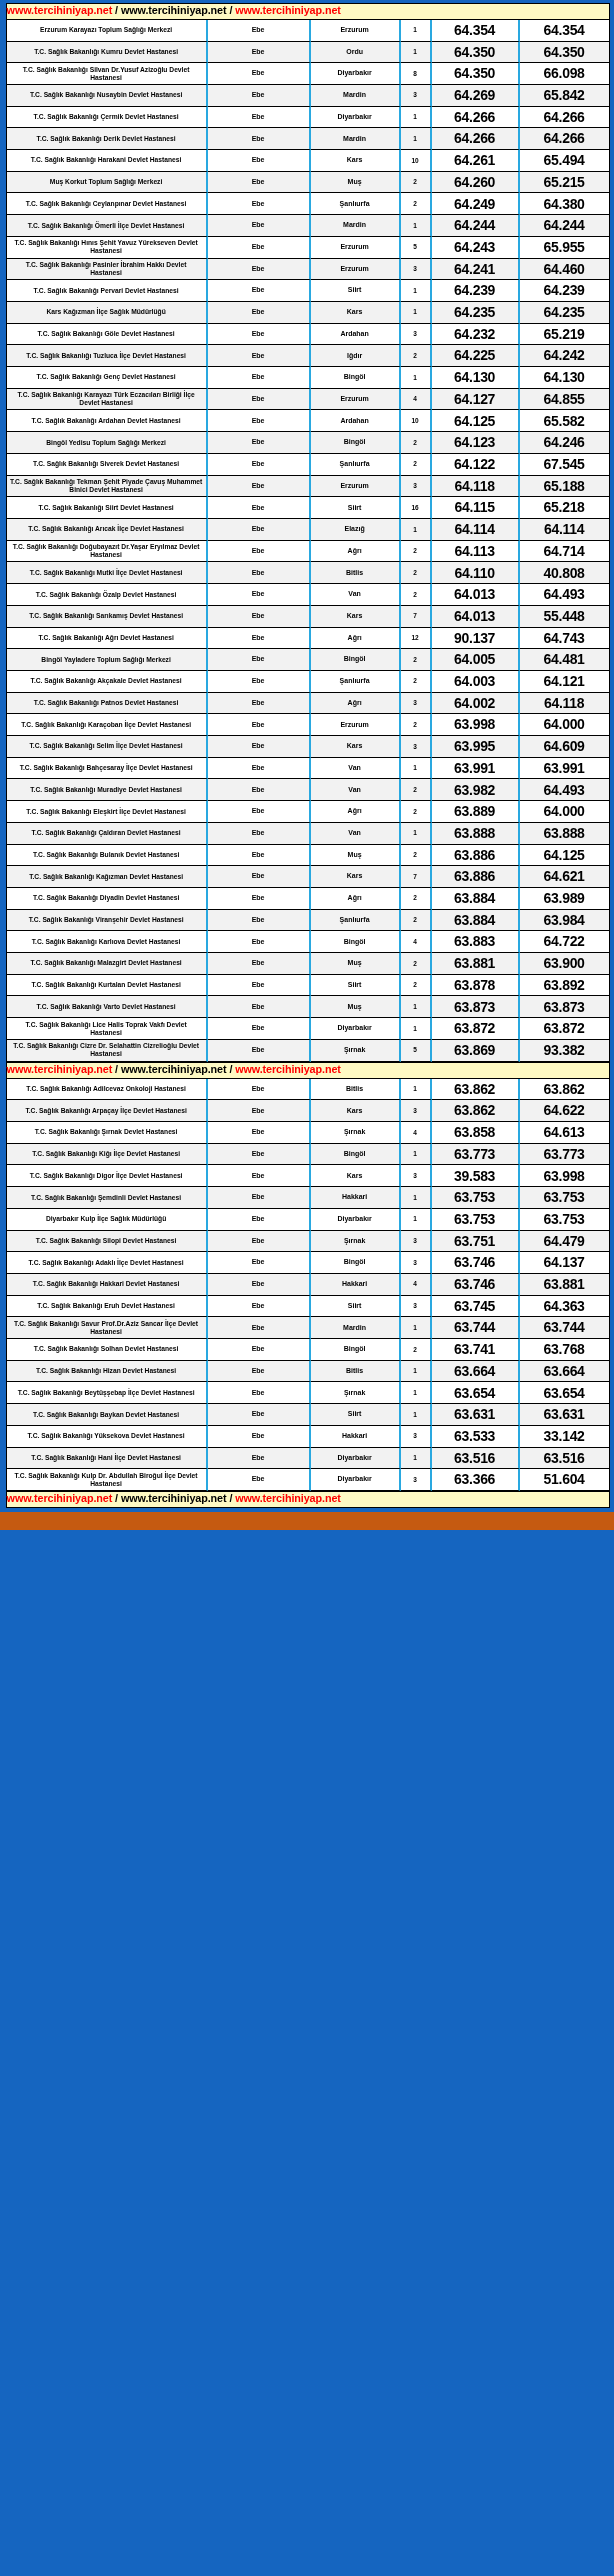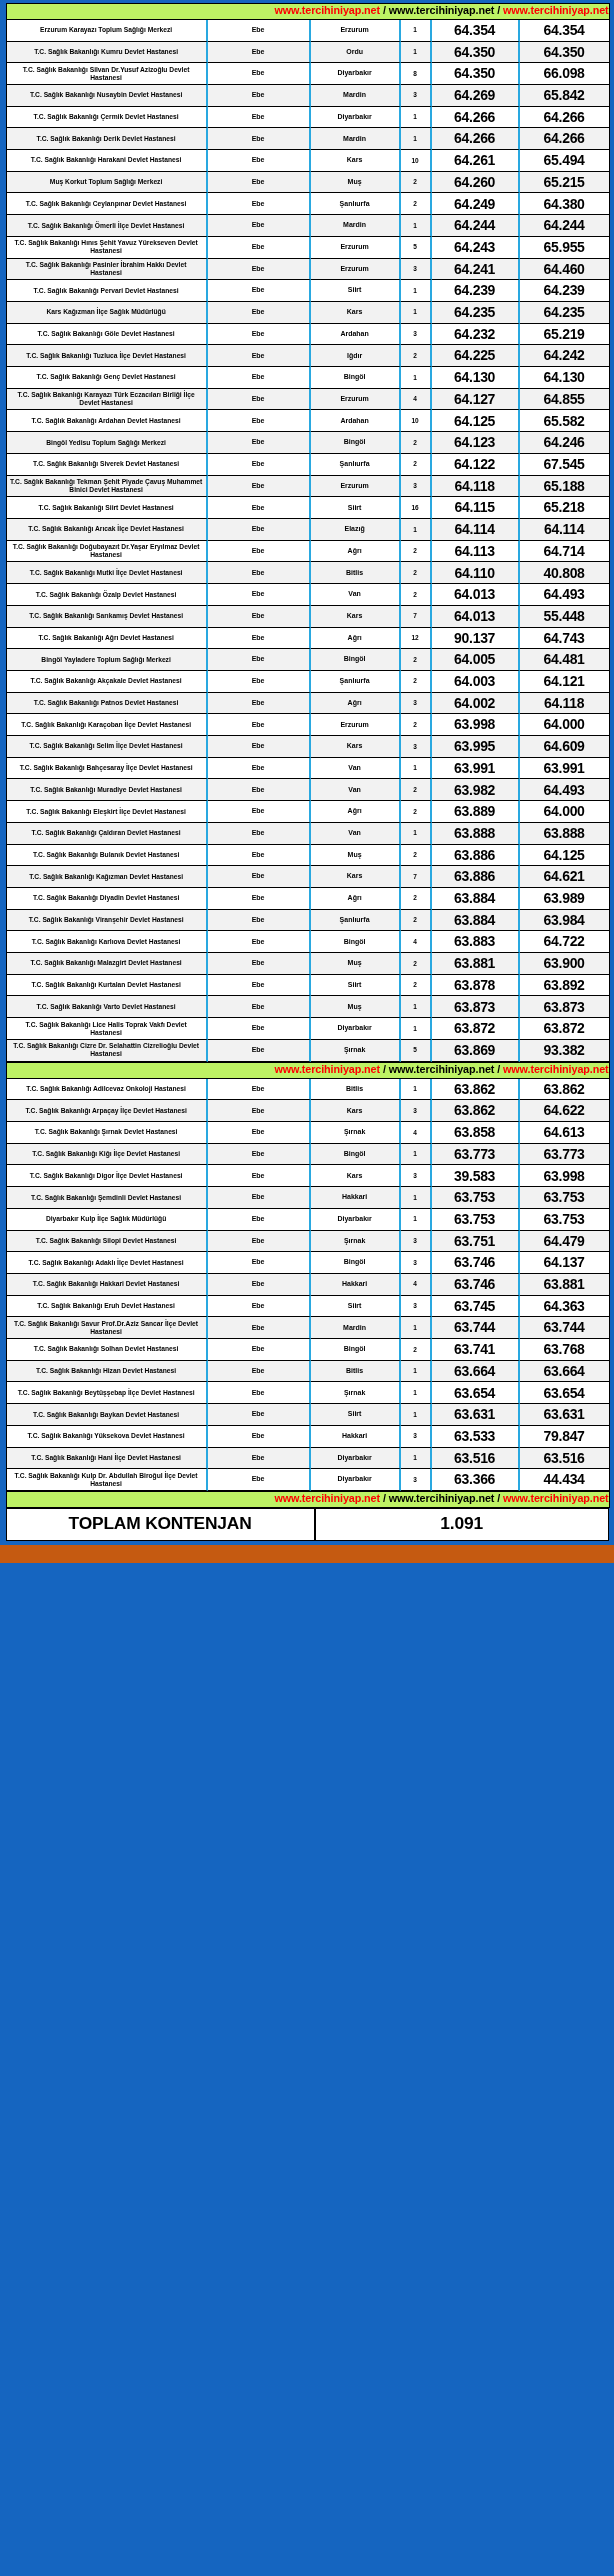--- a/index.html
+++ b/index.html
@@ -25,22 +25,22 @@
   }
   table.grid col.c-name{width:202px;}
   table.grid col.c-branch{width:103px;}
   table.grid col.c-city{width:90px;}
   table.grid col.c-quota{width:31px;}
   table.grid col.c-min{width:88px;}
   table.grid col.c-max{width:90px;}
 
   
   tr.wm-row > td{
-    background:#bef264;
-    text-align:right;
+    background:#fef9c3;
+    text-align:left;
     padding:1.4px 0 2.1px 0;
     border-top:0.7px solid #000;
     border-bottom:0.7px solid #000;
     border-left:0.7px solid #000;
     border-right:0.7px solid #000;
     line-height:1.05;
   }
   .wm{
     font-size:10.8px;
     font-weight:bold;
@@ -644,52 +644,40 @@
           <td class="quota">1</td>
           <td class="min">63.631</td>
           <td class="max">63.631</td>
         </tr>
         <tr class="data-row plain">
           <td class="name">T.C. Sağlık Bakanlığı Yüksekova Devlet Hastanesi</td>
           <td class="branch">Ebe</td>
           <td class="city">Hakkari</td>
           <td class="quota">3</td>
           <td class="min">63.533</td>
-          <td class="max">79.847</td>
+          <td class="max">33.142</td>
         </tr>
         <tr class="data-row alt">
           <td class="name">T.C. Sağlık Bakanlığı Hani İlçe Devlet Hastanesi</td>
           <td class="branch">Ebe</td>
           <td class="city">Diyarbakır</td>
           <td class="quota">1</td>
           <td class="min">63.516</td>
           <td class="max">63.516</td>
         </tr>
         <tr class="data-row plain">
           <td class="name">T.C. Sağlık Bakanlığı Kulp Dr. Abdullah Biroğul İlçe Devlet Hastanesi</td>
           <td class="branch">Ebe</td>
           <td class="city">Diyarbakır</td>
           <td class="quota">3</td>
           <td class="min">63.366</td>
-          <td class="max">44.434</td>
+          <td class="max">51.604</td>
         </tr>
         <tr class="wm-row">
           <td colspan="6"><span class="wm"><span class="r">www.tercihiniyap.net</span><span class="k"> / </span><span class="k">www.tercihiniyap.net</span><span class="k"> / </span><span class="r">www.tercihiniyap.net</span></span></td>
         </tr>
       </tbody>
   </table>
 
-  <table class="total">
-    <colgroup>
-        <col class="t-label">
-        <col class="t-value">
-      </colgroup>
-    <tbody>
-      <tr>
-        <td class="total-label">TOPLAM KONTENJAN</td>
-        <td class="total-value">1.091</td>
-      </tr>
-    </tbody>
-  </table>
 
 </div>
 <div class="bottom-bar"></div>
 
 
 </body></html>

